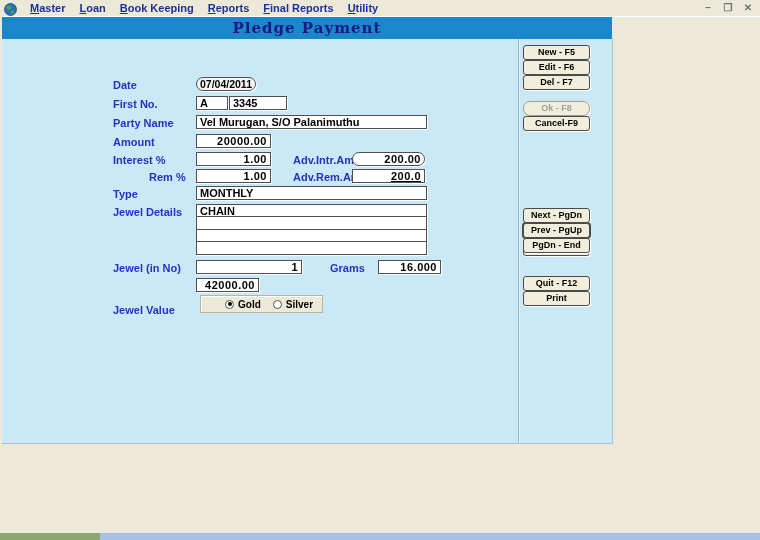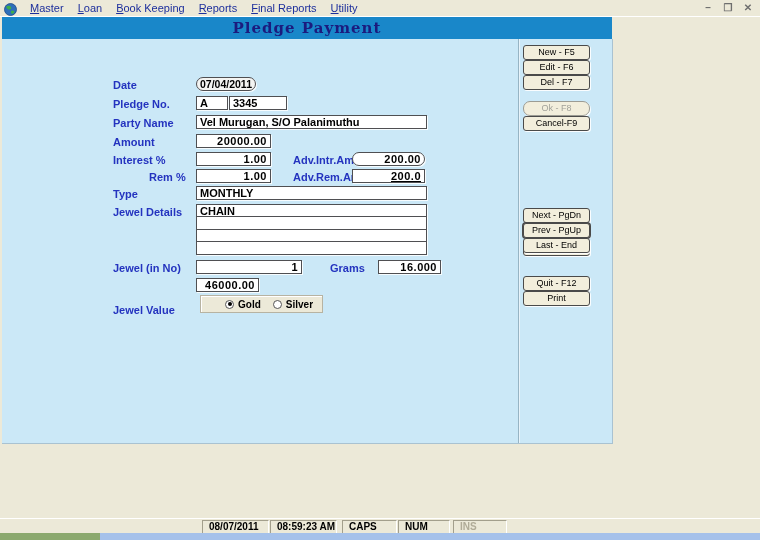--- a/index.html
+++ b/index.html
@@ -2,21 +2,21 @@
 <html><head>
 <meta charset="utf-8">
 <style>
   html,body{margin:0;padding:0;}
   body{width:760px;height:540px;background:#ECE9D8;font-family:"Liberation Sans",sans-serif;overflow:hidden;}
   .app{position:relative;width:760px;height:540px;background:#ECE9D8;}
 
   
   .menubar{position:absolute;left:0;top:0;width:760px;height:16px;background:#ECE9D8;border-bottom:1px solid #ffffff;display:flex;align-items:center;}
   .globe{width:13px;height:13px;margin:0 6px 0 4px;display:inline-block;}
-  .menu-item{font-size:11px;font-weight:normal;color:#1d2f9c;padding:0 7px;cursor:default;white-space:nowrap;}
+  .menu-item{font-size:11px;font-weight:bold;color:#1d2f9c;padding:0 7px;cursor:default;white-space:nowrap;}
   .menu-item u{text-decoration:underline;}
   .wincontrols{margin-left:auto;display:flex;align-items:center;gap:8px;padding-right:6px;}
   .winbtn{font-size:10px;color:#6e6e6e;font-weight:bold;width:12px;text-align:center;line-height:12px;}
 
   
   .titleband{position:absolute;left:2px;top:17px;width:610px;height:22px;background:#1987C9;border-bottom:1px solid #0f6aa5;
     color:#1b1b7e;font-family:"DejaVu Serif",serif;font-weight:bold;font-size:15px;letter-spacing:1px;
     text-align:center;line-height:22px;}
 
   
@@ -31,21 +31,21 @@
 
   
   .radiopanel{position:absolute;left:198px;top:256px;width:97px;height:16px;background:#ECE9D8;border:1px solid #b7b3a2;
     box-shadow:inset 1px 1px 0 #fff;display:flex;align-items:center;gap:12px;padding-left:24px;}
   .radio{display:flex;align-items:center;gap:4px;font-size:10px;font-weight:bold;color:#000;}
   .rdot{width:9px;height:9px;border-radius:50%;background:#fff;border:1px solid #555;position:relative;box-sizing:border-box;}
   .rdot.checked::after{content:"";position:absolute;left:1.5px;top:1.5px;width:4px;height:4px;border-radius:50%;background:#000;}
 
   
   .sbtn{position:absolute;left:521px;width:65px;height:13px;background:#F2EEDC;border:1px solid #4a4a4a;border-radius:3px;
-    font-size:9px;font-weight:normal;color:#000;text-align:center;line-height:13px;box-shadow:1px 1px 0 rgba(255,255,255,.9);
+    font-size:9px;font-weight:bold;color:#000;text-align:center;line-height:13px;box-shadow:1px 1px 0 rgba(255,255,255,.9);
     cursor:default;white-space:nowrap;}
   .sbtn.disabled{color:#a2a29a;border-color:#9c9c94;border-radius:7px;}
   .sbtn.focused{box-shadow:0 0 0 1px #4a4a4a,1px 1px 0 rgba(255,255,255,.9);}
 
   
   .statusbar{position:absolute;left:0;top:518px;width:760px;height:15px;background:#ECE9D8;border-top:1px solid #ffffff;}
   .spanel{position:absolute;top:1px;height:12px;border:1px solid;border-color:#a39f8c #fff #fff #a39f8c;
     font-size:10px;font-weight:bold;color:#000;line-height:12px;padding-left:6px;white-space:nowrap;}
   .spanel.dim{color:#b0ab97;}
 
@@ -77,21 +77,21 @@
       <span class="winbtn">❐</span>
       <span class="winbtn">✕</span>
     </span>
   </div>
 
   <div class="titleband">Pledge Payment</div>
 
   <div class="panel">
 
     <div class="flabel" style="left:111px;top:40px;">Date</div>
-    <div class="flabel" style="left:111px;top:59px;">Pledge No.</div>
+    <div class="flabel" style="left:111px;top:59px;">First No.</div>
     <div class="flabel" style="left:111px;top:78px;">Party Name</div>
     <div class="flabel" style="left:111px;top:97px;">Amount</div>
     <div class="flabel" style="left:111px;top:115px;">Interest %</div>
     <div class="flabel" style="left:111px;top:132px;padding-left:36px;">Rem %</div>
     <div class="flabel" style="left:111px;top:149px;">Type</div>
     <div class="flabel" style="left:111px;top:167px;">Jewel Details</div>
     <div class="flabel" style="left:111px;top:223px;">Jewel (in No)</div>
     <div class="flabel" style="left:111px;top:241px;margin-top:24px;">Jewel Value</div>
     <div class="flabel" style="left:291px;top:115px;">Adv.Intr.Amt</div>
     <div class="flabel" style="left:291px;top:132px;">Adv.Rem.Amt</div>
@@ -108,21 +108,21 @@
     <div class="field num" style="left:350px;top:130px;width:65px;text-decoration:underline;">200.0</div>
     <div class="field" style="left:194px;top:147px;width:223px;">MONTHLY</div>
 
     <div class="field" style="left:194px;top:165px;width:223px;">CHAIN</div>
     <div class="field" style="left:194px;top:177px;width:223px;"></div>
     <div class="field" style="left:194px;top:190px;width:223px;"></div>
     <div class="field" style="left:194px;top:202px;width:223px;"></div>
 
     <div class="field num" style="left:194px;top:221px;width:98px;">1</div>
     <div class="field num" style="left:360px;top:221px;width:55px;margin-left:16px;">16.000</div>
-    <div class="field num" style="left:194px;top:239px;width:55px;">46000.00</div>
+    <div class="field num" style="left:194px;top:239px;width:55px;">42000.00</div>
 
     <div class="radiopanel">
       <span class="radio">
         <span class="rdot checked"></span>
         <span>Gold</span>
       </span>
       <span class="radio">
         <span class="rdot"></span>
         <span>Silver</span>
       </span>
@@ -131,29 +131,22 @@
     <div class="divider"></div>
 
     <div class="sbtn" style="top:6px;">New - F5</div>
     <div class="sbtn" style="top:21px;">Edit - F6</div>
     <div class="sbtn" style="top:36px;">Del - F7</div>
     <div class="sbtn disabled" style="top:62px;">Ok - F8</div>
     <div class="sbtn" style="top:77px;">Cancel-F9</div>
     <div class="sbtn" style="top:154px;margin-top:48px;">First - Hm</div>
     <div class="sbtn" style="top:169px;">Next - PgDn</div>
     <div class="sbtn focused" style="top:184px;">Prev - PgUp</div>
-    <div class="sbtn" style="top:199px;">Last - End</div>
+    <div class="sbtn" style="top:199px;">PgDn - End</div>
     <div class="sbtn" style="top:237px;">Quit - F12</div>
     <div class="sbtn" style="top:252px;">Print</div>
   </div>
 
-  <div class="statusbar">
-    <div class="spanel" style="left:202px;width:59px;">08/07/2011</div>
-    <div class="spanel" style="left:270px;width:59px;">08:59:23 AM</div>
-    <div class="spanel" style="left:342px;width:47px;">CAPS</div>
-    <div class="spanel" style="left:398px;width:44px;">NUM</div>
-    <div class="spanel dim" style="left:453px;width:46px;">INS</div>
-  </div>
 
   <div class="strip-green"></div>
   <div class="strip-blue"></div>
 
 </div>
 
 </body></html>

